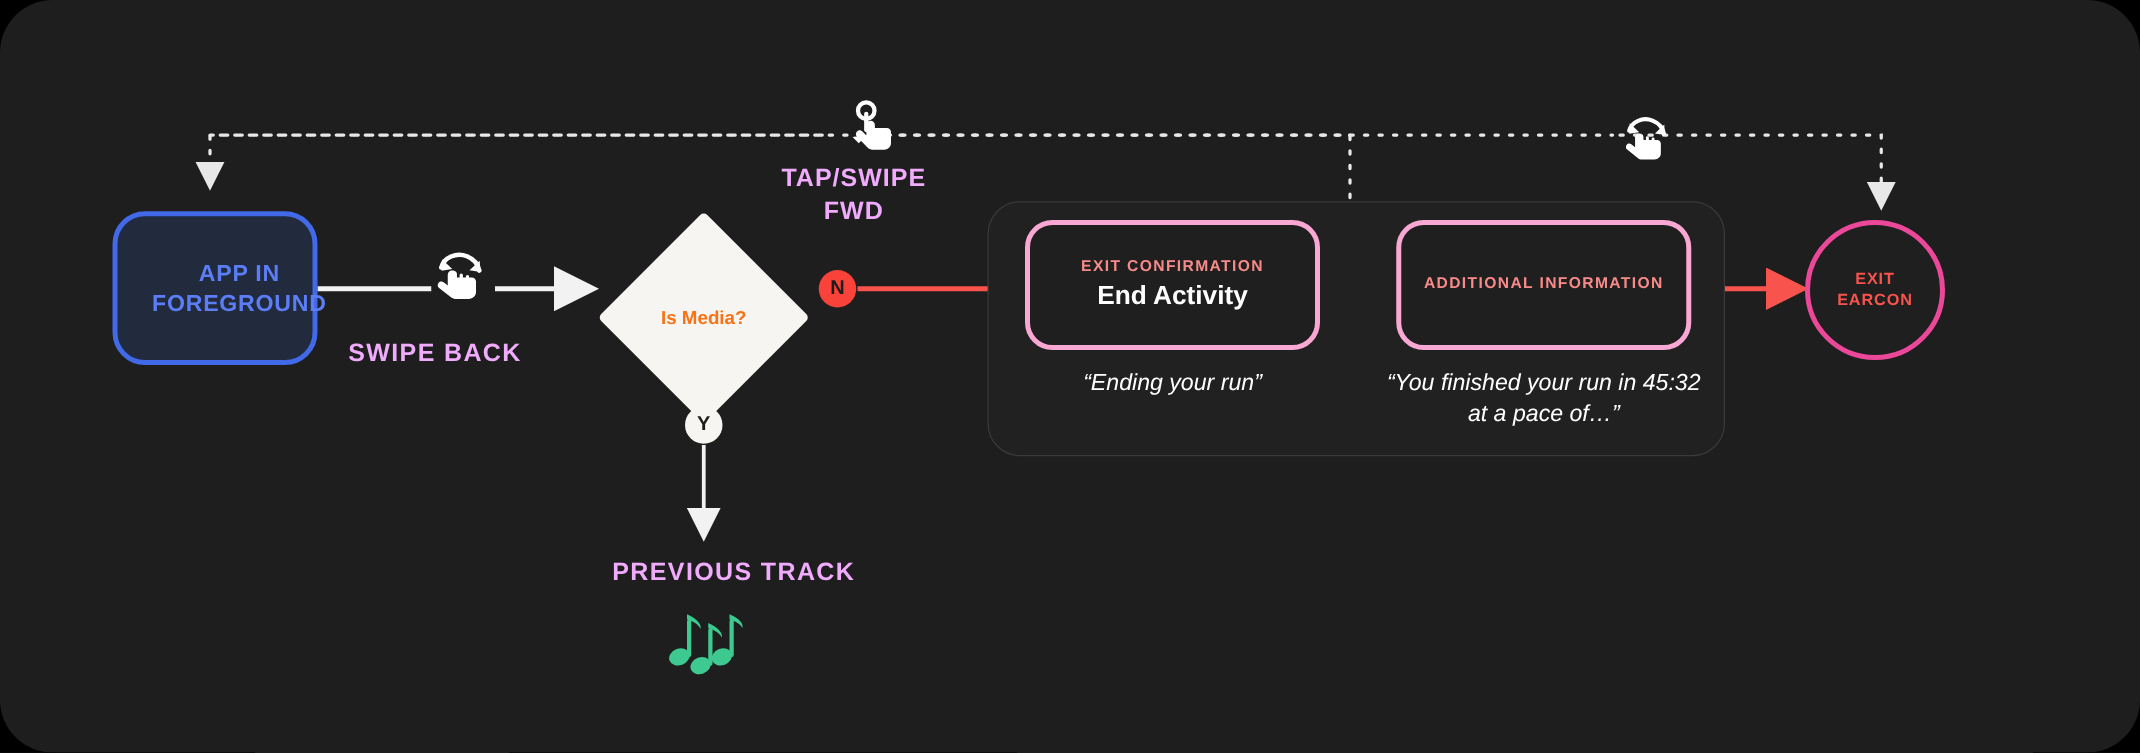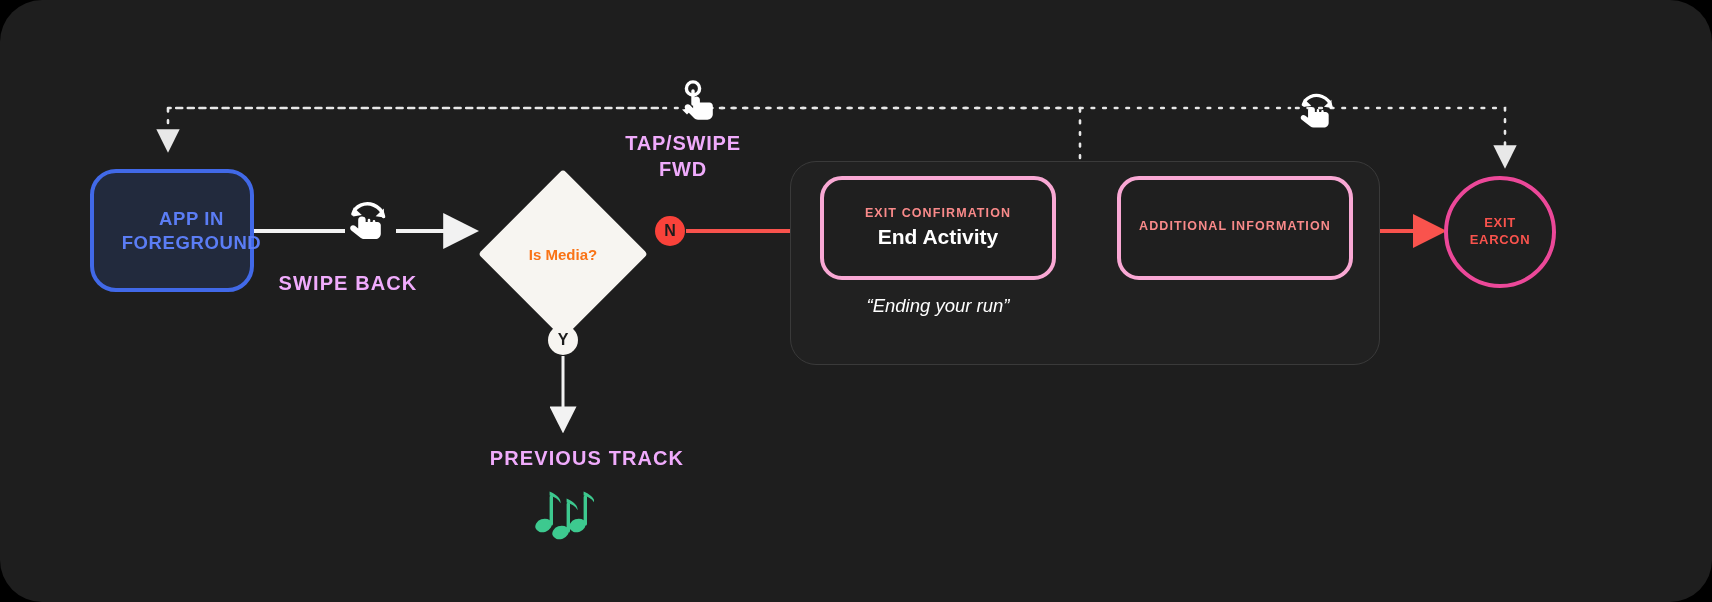--- a/index.html
+++ b/index.html
@@ -328,20 +328,21 @@
 
   <div class="step-card card-1">
     <div class="step-kicker">EXIT CONFIRMATION</div>
     <div class="step-title">End Activity</div>
   </div>
   <div class="caption cap-1">“Ending your run”</div>
 
   <div class="step-card card-2">
     <div class="step-kicker">ADDITIONAL INFORMATION</div>
   </div>
+  <div class="caption cap-2">“You finished your run in 45:32 at a pace of…”</div>
 
   <div class="earcon">
     <div>
       <span>EXIT</span><br>
       <span>EARCON</span>
     </div>
   </div>
 
   <div class="flow-label label-prev-track">PREVIOUS TRACK</div>
 

